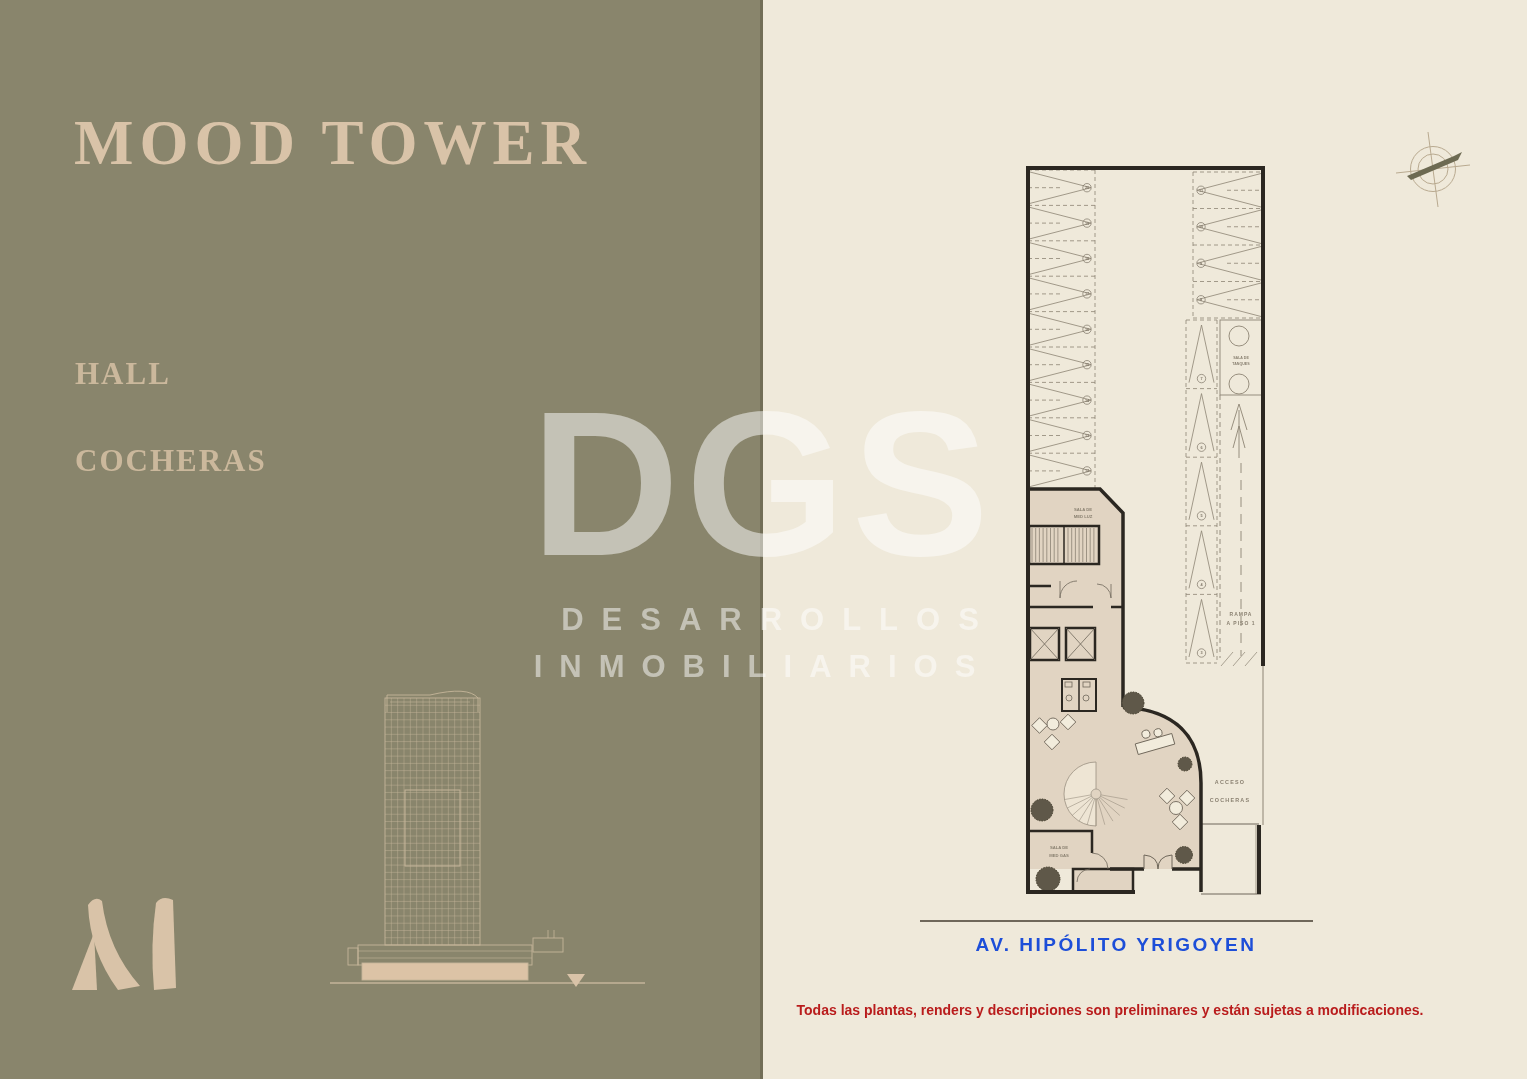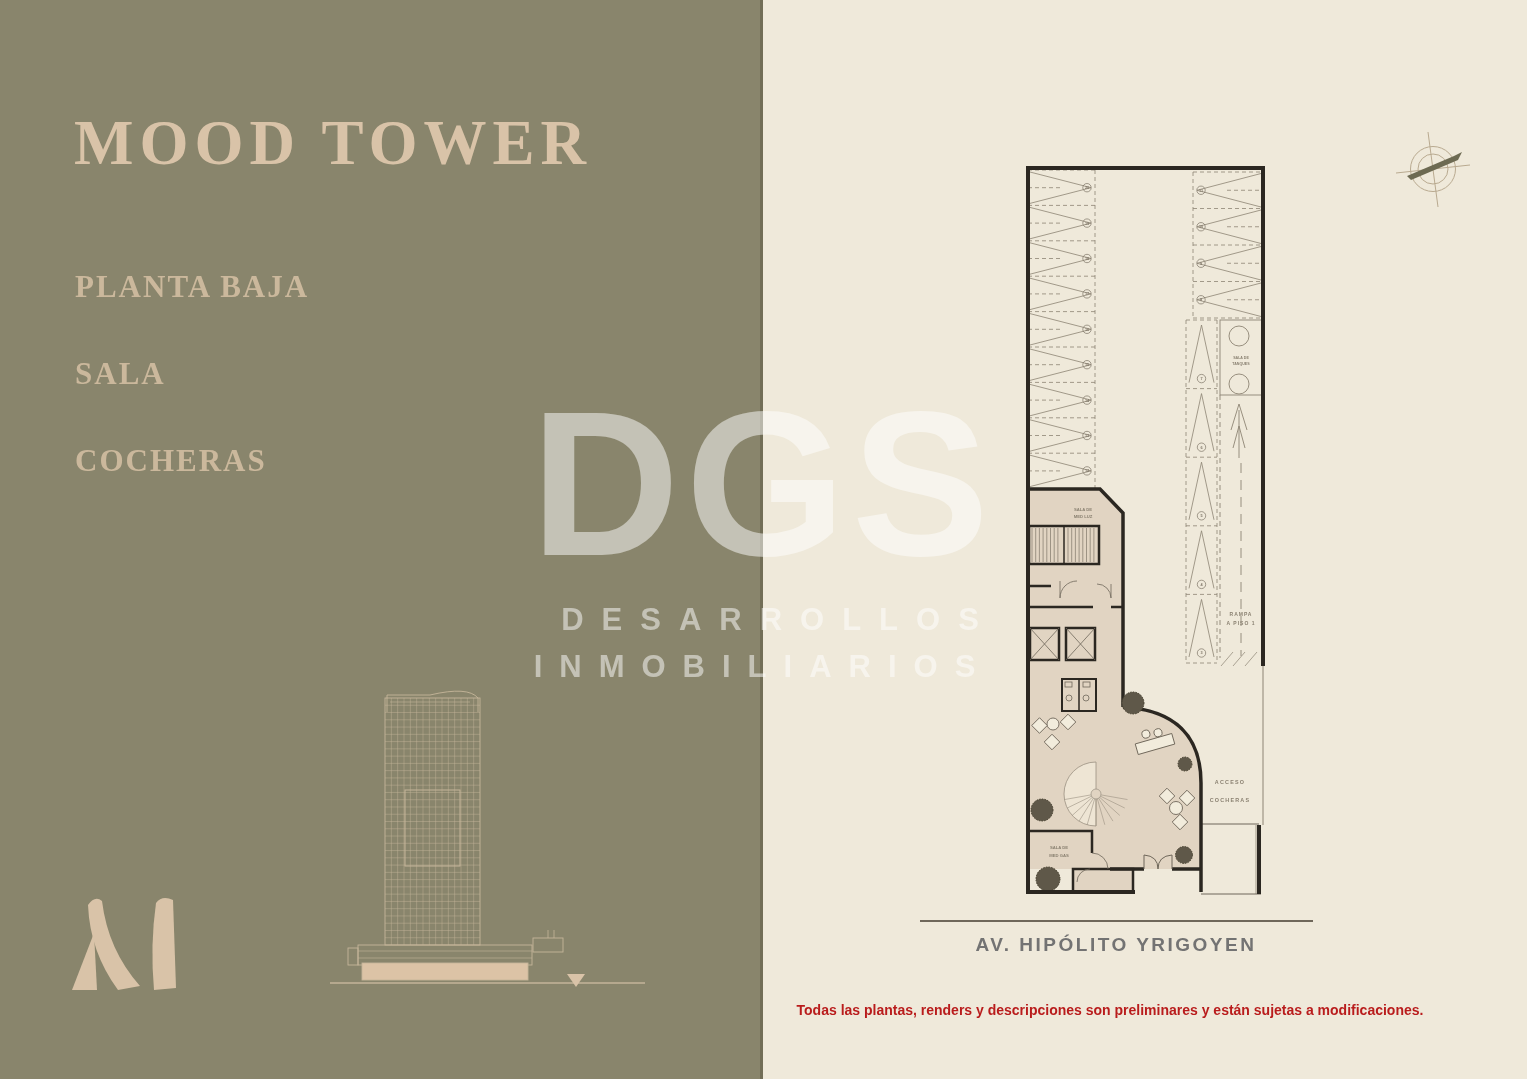--- a/index.html
+++ b/index.html
@@ -12,41 +12,40 @@
   .menu-item{position:absolute;left:75px;color:#cbb89c;font-family:"Liberation Serif",serif;
       font-size:31px;letter-spacing:2px;line-height:1;white-space:nowrap;}
   .mi-0{top:271px;} .mi-1{top:358px;} .mi-2{top:445px;}
   .watermark{position:absolute;left:463px;top:0;width:600px;height:760px;text-align:center;
       color:rgba(255,255,255,.5);pointer-events:none;}
   .wm-logo{position:absolute;left:0;top:381px;width:600px;font-size:206px;line-height:1;
       letter-spacing:6px;margin:0;font-family:"Liberation Sans",sans-serif;}
   .wm-l1{position:absolute;left:16px;top:604px;width:600px;font-size:31px;letter-spacing:18px;margin-right:-18px;line-height:1;}
   .wm-l2{position:absolute;left:0;top:651px;width:600px;font-size:31px;letter-spacing:17px;margin-right:-17px;line-height:1;}
   .street-line{position:absolute;left:920px;top:920px;width:393px;height:2px;background:#6f675a;}
-  .street-label{position:absolute;left:900px;top:934px;width:432px;text-align:center;color:#737373;
+  .street-label{position:absolute;left:900px;top:934px;width:432px;text-align:center;color:#1d4ed8;
       font-size:19px;letter-spacing:2.5px;white-space:nowrap;}
   .disclaimer{position:absolute;left:780px;top:1002px;width:660px;text-align:center;color:#b91c1c;font-size:14px;}
   svg{position:absolute;}
   #plan-svg{left:1015px;top:158px;width:260px;height:752px;}
   #compass-svg{left:1392px;top:126px;width:84px;height:88px;}
   #building-svg{left:320px;top:672px;width:340px;height:335px;}
   #mlogo-svg{left:55px;top:880px;width:160px;height:130px;}
   .plan-text{fill:#8a8171;font-family:"Liberation Sans",sans-serif;}
 </style>
 </head>
 <body>
 
 <div class="stage">
 
   <div class="panel-left"></div>
   <div class="panel-split"></div>
 
   <div class="project-title">MOOD TOWER</div>
-  <div class="menu-item mi-0">PLANTA BAJA</div>
-  <div class="menu-item mi-1">SALA</div>
+  <div class="menu-item mi-1">HALL</div>
   <div class="menu-item mi-2">COCHERAS</div>
 
   <svg id="building-svg" viewBox="0 0 340 335">
     <g stroke="#c5b59a" fill="none" stroke-width="0.9">
       <path d="M67,40 L67,23 H110 Q148,14 158,26 L158,40"></path>
       <path d="M70,30 H150" stroke-width="0.6"></path>
       <rect x="65" y="26" width="95" height="247"></rect>
       <g id="tower-grid" stroke-width="0.45">
           <path d="M71.33333333333333,26 V273" stroke="#c5b59a"></path>
           <path d="M77.66666666666667,26 V273" stroke="#c5b59a"></path>

